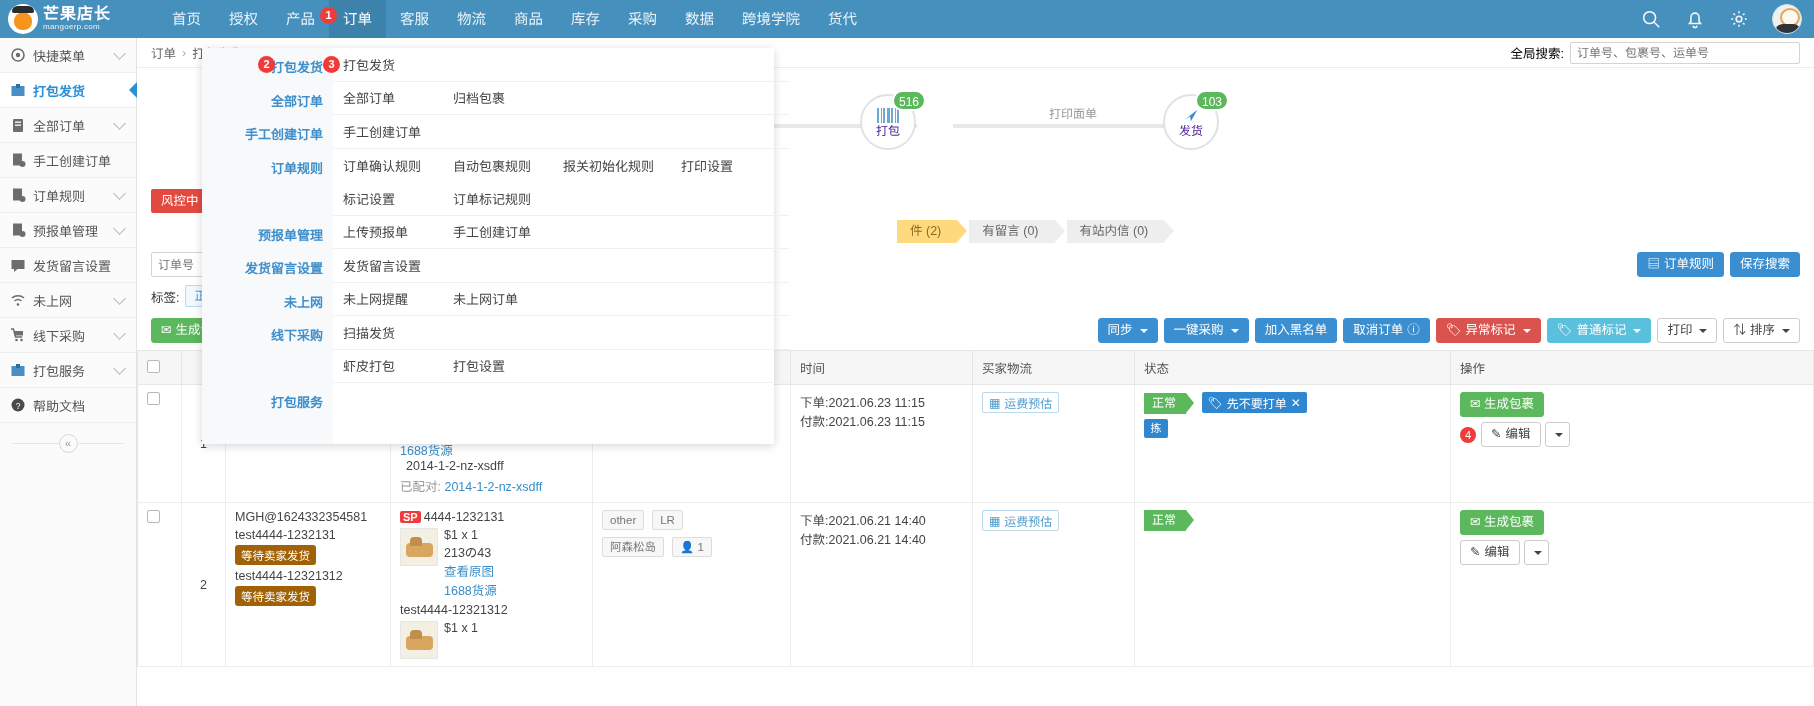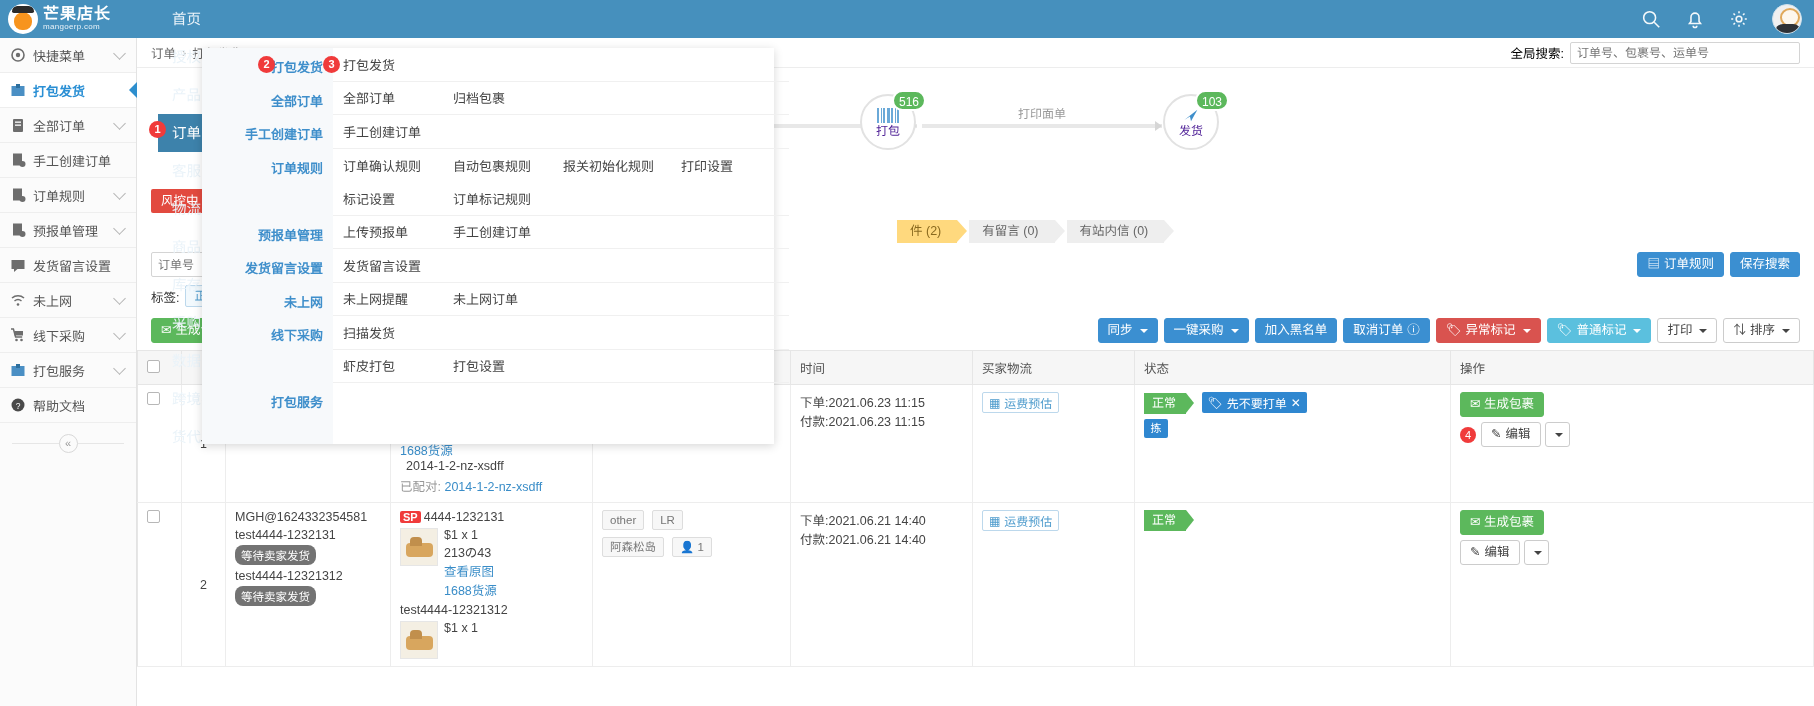--- a/index.html
+++ b/index.html
@@ -27,21 +27,21 @@
     border-radius: 50% 50% 45% 45%; background: #f7941e;
   }
   .brand-logo:after {
     content: ""; position: absolute; left: 4px; top: 2px; width: 22px; height: 7px;
     background: #2b2b2b; border-radius: 9px 9px 3px 3px;
   }
   .brand-text { margin-left: 5px; line-height: 1.05; }
   .brand-cn { color: #fff; font-size: 16px; font-weight: bold; letter-spacing: 1px; }
   .brand-en { color: #e8f2f8; font-size: 8px; letter-spacing: 0.3px; }
 
-  .nav-items { display: flex; align-items: stretch; height: 38px; flex-direction: column; }
+  .nav-items { display: flex; align-items: stretch; height: 38px; }
   .nav-item {
     position: relative; height: 38px; line-height: 38px; padding: 0 14px;
     color: #eaf3f9; font-size: 14.5px; cursor: pointer; white-space: nowrap;
   }
   .nav-item.active { background: #3d82ab; color: #fff; }
   .nav-badge {
     position: absolute; left: -9px; top: 7px; min-width: 17px; height: 17px;
     border-radius: 9px; background: #f03b3b; color: #fff; font-size: 11px;
     line-height: 17px; text-align: center; padding: 0 4px; font-weight: bold;
   }
@@ -210,22 +210,22 @@
     display: inline-flex; align-items: center; gap: 4px; height: 21px; background: #2f87d0;
     color: #fff; font-size: 12px; padding: 0 6px; border-radius: 2px; margin-left: 12px;
   }
   .tagmark .x { cursor: pointer; font-weight: bold; }
   .blue-sq {
     display: inline-block; width: 24px; height: 19px; background: #2f87d0; color: #fff;
     font-size: 11px; line-height: 19px; text-align: center; border-radius: 2px; margin-top: 5px;
   }
   .op-btn { display: block; margin-bottom: 5px; }
   .tooltip-blk {
-    display: inline-block; background: #737373; color: #fff; font-size: 11.5px;
-    padding: 2px 6px; border-radius: 8px; margin-top: 3px;
+    display: inline-block; background: #a16207; color: #fff; font-size: 11.5px;
+    padding: 2px 6px; border-radius: 3px; margin-top: 3px;
   }
   .sp-badge {
     display: inline-block; background: #f03b3b; color: #fff; font-size: 11px; font-weight: bold;
     padding: 0 3px; border-radius: 2px; margin-right: 3px;
   }
   .red-num {
     display: inline-block; width: 16px; height: 16px; border-radius: 50%; background: #f03b3b;
     color: #fff; font-size: 11px; line-height: 16px; text-align: center; margin-right: 5px;
   }
   .freight-btn {
@@ -425,21 +425,21 @@
                 <i></i>
                 <i></i>
                 <i></i>
                 <i></i>
                 <i></i>
               </span>
           </div>
           <div class="step-label">打包</div>
           <div class="step-count">516</div>
         </div>
-        <div class="step-line" style="left:785px; width:240px;">
+        <div class="step-line" style="left:816px; width:240px;">
           <div class="cap">打印面单</div>
           <div class="arrow"></div>
         </div>
         <div class="step" style="left:1026px;">
           <div class="step-ico">
             <svg width="18" height="17" viewBox="0 0 24 24" fill="#3f8fcb">
                 <path d="M3 18 L21 4 L12 20 L10.5 13.5 Z"></path>
               </svg>
           </div>
           <div class="step-label">发货</div>

